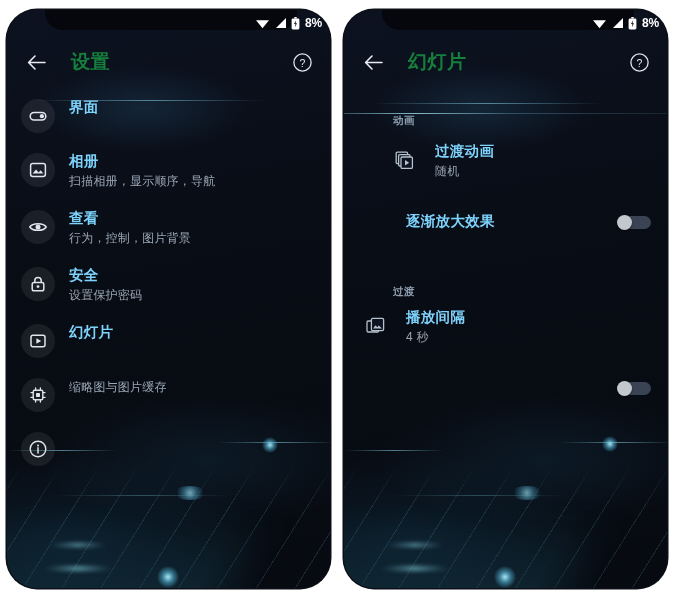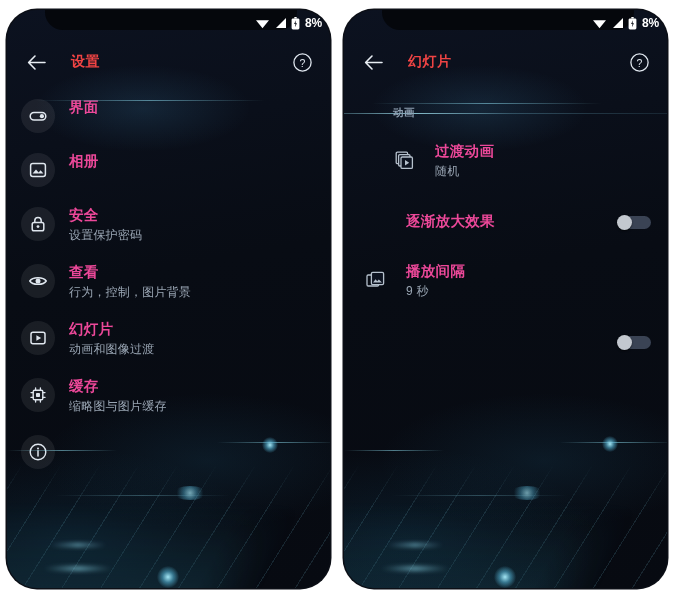--- a/index.html
+++ b/index.html
@@ -143,22 +143,22 @@
     height: 52px;
     display: flex;
     align-items: center;
     padding: 0 14px;
     z-index: 4;
   }
   .appbar .back { width: 30px; height: 30px; display: flex; align-items: center; justify-content: center; cursor: pointer; }
   .appbar .title {
     flex: 1;
     margin-left: 20px;
-    color: #ef4444;
-    font-size: 14px;
+    color: #15803d;
+    font-size: 19px;
     font-weight: bold;
     letter-spacing: 0.5px;
   }
   .appbar .help { width: 28px; height: 28px; display: flex; align-items: center; justify-content: center; cursor: pointer; }
 
   
   .content {
     position: absolute;
     top: 78px; left: 0; right: 0; bottom: 0;
     z-index: 3;
@@ -177,42 +177,42 @@
     flex: 0 0 34px;
     display: flex; align-items: center; justify-content: center;
     margin-top: 2px;
   }
   .pref-icon.circled {
     border-radius: 50%;
     background: rgba(255,255,255,0.075);
   }
   .pref-text { margin-left: 14px; padding-top: 1px; flex: 1; min-width: 0; }
   .pref-title {
-    color: #ec4899;
+    color: #7dd3fc;
     font-size: 14.5px;
     font-weight: bold;
     line-height: 19px;
     letter-spacing: 0.3px;
   }
   .pref-sub {
     color: #9aa6b4;
     font-size: 12px;
     line-height: 17px;
     margin-top: 2px;
     letter-spacing: 0.2px;
   }
   .pref-row.single { align-items: center; justify-content: flex-end; }
   .pref-row.single .pref-text { padding-top: 0; }
 
   
   .section-head {
     position: relative;
     height: 30px;
     display: flex;
-    align-items: center;
+    align-items: flex-end;
     padding-left: 49px;
   }
   .section-head .rule {
     position: absolute;
     left: 0; right: 0;
     top: 50%;
     height: 1px;
     background: linear-gradient(90deg, rgba(150,230,245,0.30) 0%, rgba(170,240,255,0.75) 22%, rgba(130,210,235,0.28) 52%, rgba(120,200,225,0.12) 100%);
   }
   .section-head .label {
@@ -336,73 +336,72 @@
 
         <div class="pref-row">
           <div class="pref-icon circled">
             <svg width="20" height="20" viewBox="0 0 20 20">
               <rect x="2.6" y="3.6" width="14.8" height="12.8" rx="2.2" fill="none" stroke="#dfe6ee" stroke-width="1.5"></rect>
               <path d="M4.6 13.6 L8 9.4 L10.6 12.4 L12.6 10.2 L15.4 13.6 Z" fill="#dfe6ee"></path>
             </svg>
           </div>
           <div class="pref-text">
             <div class="pref-title">相册</div>
+            <div class="pref-sub">扫描相册，显示顺序，导航</div>
+          </div>
+        </div>
+
+        <div class="pref-row">
+          <div class="pref-icon circled">
+            <svg width="20" height="20" viewBox="0 0 20 20">
+              <path d="M1.8 10 C4.4 5.6, 15.6 5.6, 18.2 10 C15.6 14.4, 4.4 14.4, 1.8 10 Z" fill="none" stroke="#dfe6ee" stroke-width="1.5"></path>
+              <circle cx="10" cy="10" r="2.5" fill="#dfe6ee"></circle>
+            </svg>
+          </div>
+          <div class="pref-text">
+            <div class="pref-title">查看</div>
+            <div class="pref-sub">行为，控制，图片背景</div>
           </div>
         </div>
 
         <div class="pref-row">
           <div class="pref-icon circled">
             <svg width="20" height="20" viewBox="0 0 20 20">
               <rect x="4.2" y="8.6" width="11.6" height="8.2" rx="1.8" fill="none" stroke="#dfe6ee" stroke-width="1.5"></rect>
               <path d="M6.8 8.6 L6.8 6.6 C6.8 4.8, 8.2 3.4, 10 3.4 C11.8 3.4, 13.2 4.8, 13.2 6.6 L13.2 8.6" fill="none" stroke="#dfe6ee" stroke-width="1.5"></path>
               <circle cx="10" cy="12.6" r="1.4" fill="#dfe6ee"></circle>
             </svg>
           </div>
           <div class="pref-text">
             <div class="pref-title">安全</div>
             <div class="pref-sub">设置保护密码</div>
           </div>
         </div>
 
         <div class="pref-row">
           <div class="pref-icon circled">
             <svg width="20" height="20" viewBox="0 0 20 20">
-              <path d="M1.8 10 C4.4 5.6, 15.6 5.6, 18.2 10 C15.6 14.4, 4.4 14.4, 1.8 10 Z" fill="none" stroke="#dfe6ee" stroke-width="1.5"></path>
-              <circle cx="10" cy="10" r="2.5" fill="#dfe6ee"></circle>
-            </svg>
-          </div>
-          <div class="pref-text">
-            <div class="pref-title">查看</div>
-            <div class="pref-sub">行为，控制，图片背景</div>
-          </div>
-        </div>
-
-        <div class="pref-row">
-          <div class="pref-icon circled">
-            <svg width="20" height="20" viewBox="0 0 20 20">
               <rect x="3" y="4.2" width="14" height="11.6" rx="2" fill="none" stroke="#dfe6ee" stroke-width="1.5"></rect>
               <path d="M8.4 7.2 L13.2 10 L8.4 12.8 Z" fill="#dfe6ee"></path>
             </svg>
           </div>
           <div class="pref-text">
             <div class="pref-title">幻灯片</div>
-            <div class="pref-sub">动画和图像过渡</div>
           </div>
         </div>
 
         <div class="pref-row">
           <div class="pref-icon circled">
             <svg width="20" height="20" viewBox="0 0 20 20">
               <rect x="5.2" y="5.2" width="9.6" height="9.6" rx="1.4" fill="none" stroke="#dfe6ee" stroke-width="1.4"></rect>
               <rect x="8" y="8" width="4" height="4" rx="0.8" fill="#dfe6ee"></rect>
               <path d="M7.6 5.2 L7.6 3 M12.4 5.2 L12.4 3 M7.6 14.8 L7.6 17 M12.4 14.8 L12.4 17 M5.2 7.6 L3 7.6 M5.2 12.4 L3 12.4 M14.8 7.6 L17 7.6 M14.8 12.4 L17 12.4" stroke="#dfe6ee" stroke-width="1.3" stroke-linecap="round"></path>
             </svg>
           </div>
           <div class="pref-text">
-            <div class="pref-title">缓存</div>
             <div class="pref-sub">缩略图与图片缓存</div>
           </div>
         </div>
 
 
         <div class="pref-row">
           <div class="pref-icon circled">
             <svg width="20" height="20" viewBox="0 0 20 20">
               <circle cx="10" cy="10" r="7.8" fill="none" stroke="#dfe6ee" stroke-width="1.4"></circle>
               <circle cx="10" cy="6.4" r="1" fill="#dfe6ee"></circle>
@@ -493,32 +492,35 @@
           <div class="pref-icon"></div>
           <div class="pref-text">
             <div class="pref-title">逐渐放大效果</div>
           </div>
           <div class="switch">
             <div class="track"></div>
             <div class="thumb"></div>
           </div>
         </div>
 
+        <div class="section-head" style="margin-top:16px;">
+          <span class="label">过渡</span>
+        </div>
 
         <div class="pref-row" style="padding-top:8px;">
           <div class="pref-icon">
             <svg width="19" height="19" viewBox="0 0 19 19">
               <rect x="1" y="4" width="11.6" height="11" rx="1.2" fill="none" stroke="#b6c1cd" stroke-width="1.3"></rect>
               <rect x="5.4" y="1.4" width="12.2" height="12.2" rx="1.3" fill="#0d1320" stroke="#b6c1cd" stroke-width="1.3"></rect>
               <path d="M7 11.4 L9.6 8.2 L11.2 10.2 L12.8 8.6 L16 11.4 Z" fill="#b6c1cd"></path>
             </svg>
           </div>
           <div class="pref-text">
             <div class="pref-title">播放间隔</div>
-            <div class="pref-sub">9 秒</div>
+            <div class="pref-sub">4 秒</div>
           </div>
         </div>
 
         <div class="pref-row single" style="padding-top:14px;padding-bottom:14px;">
           <div class="pref-icon"></div>
           <div class="switch">
             <div class="track"></div>
             <div class="thumb"></div>
           </div>
         </div>

